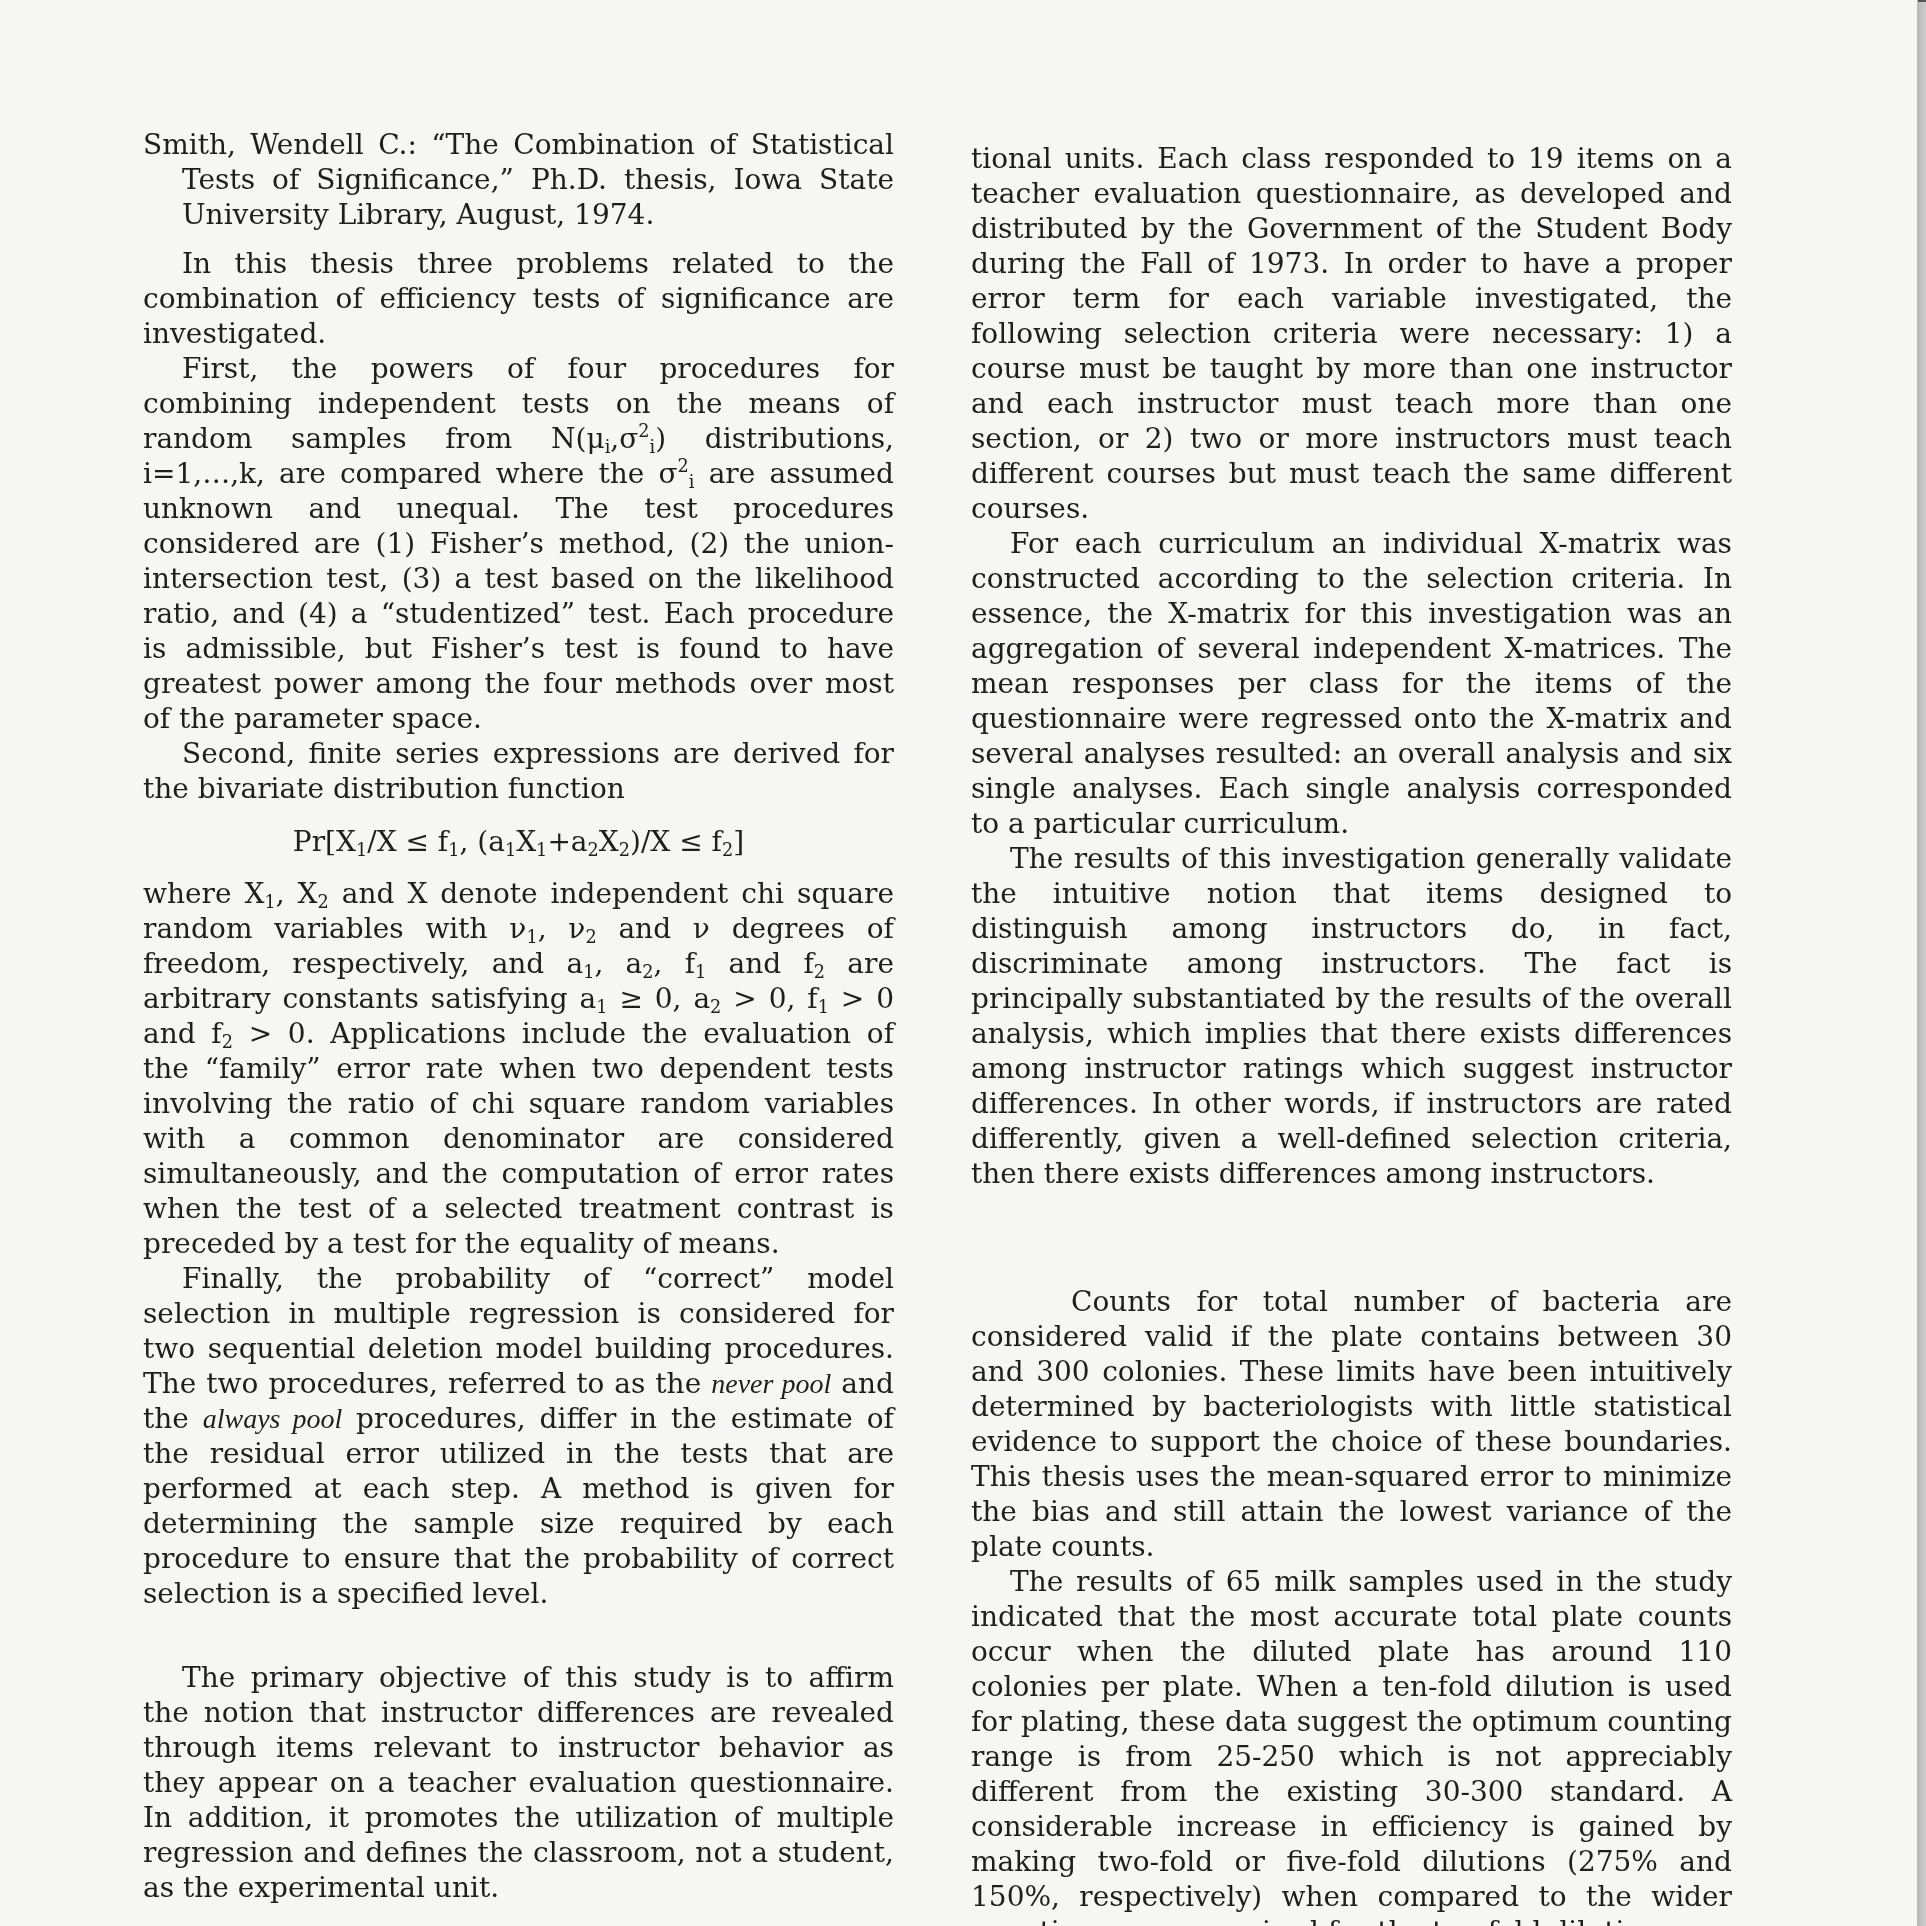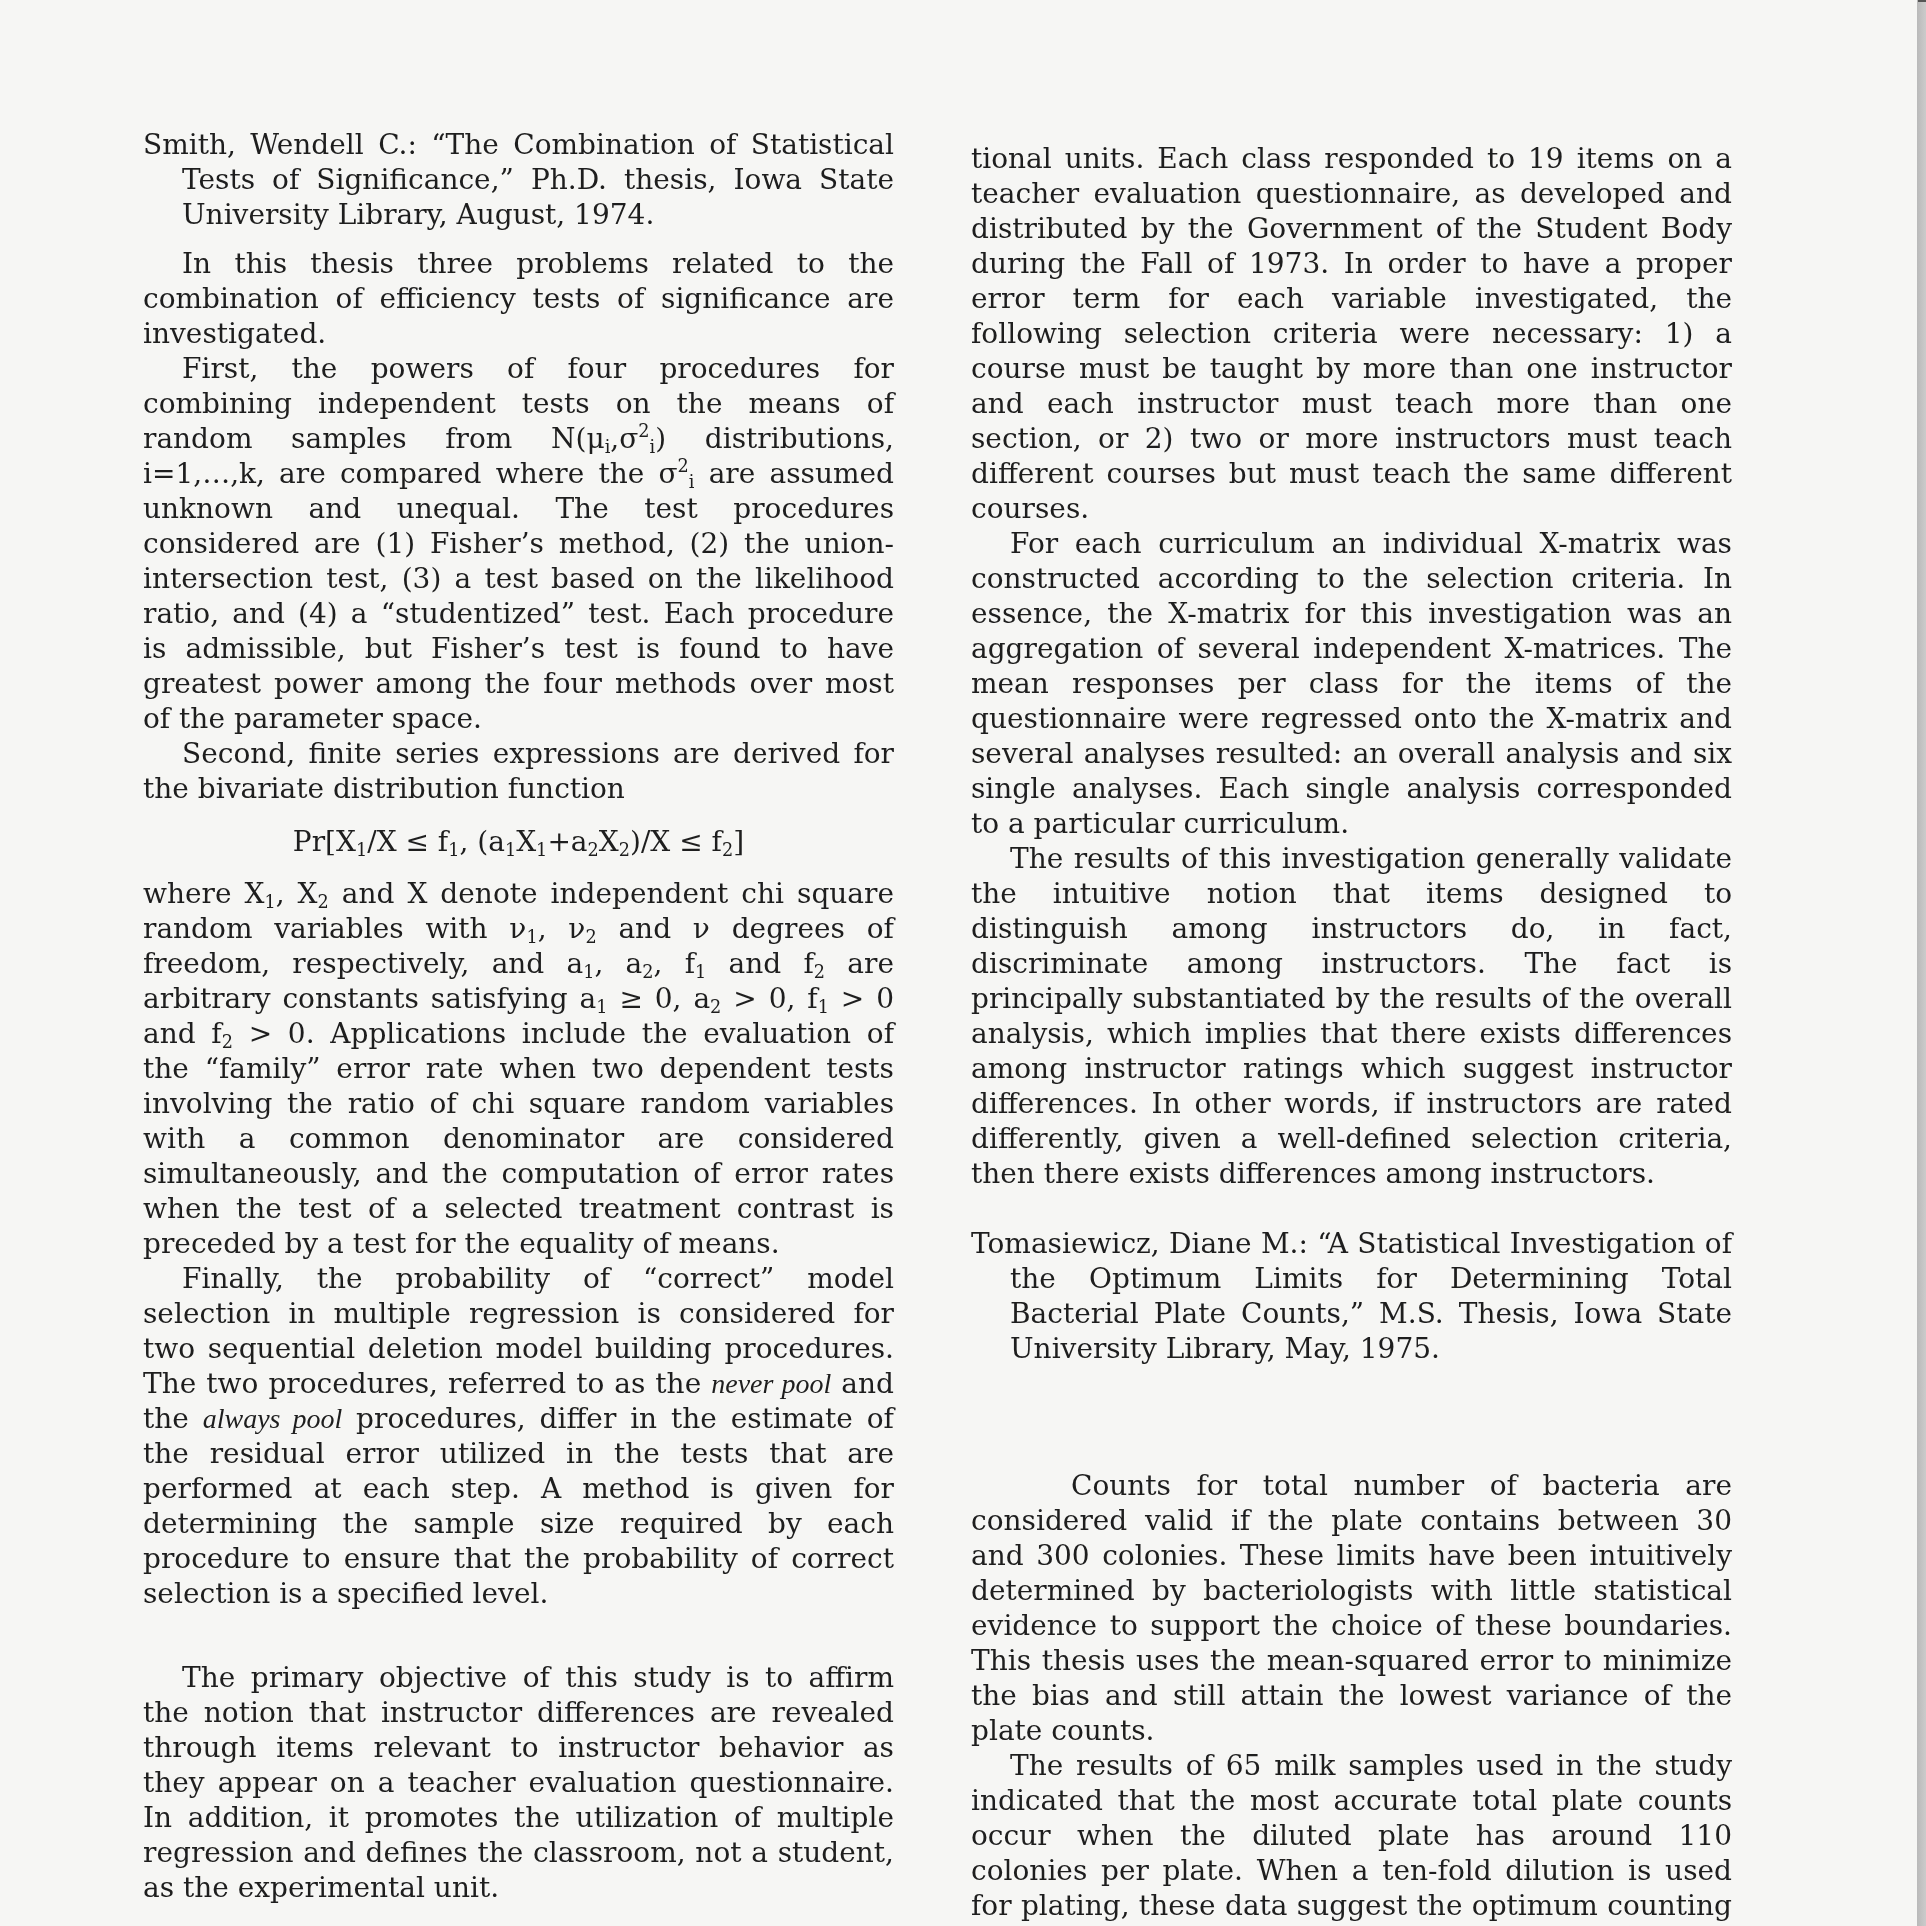--- a/index.html
+++ b/index.html
@@ -26,21 +26,21 @@
     text-align: justify; hyphens: manual;
   }
   .col-left { left: 143px; }
   .col-right { left: 971px; width: 761px; }
   .entry-head {
     margin: 0; padding-left: 39px; text-indent: -39px;
     text-align: justify;
   }
   .author { font-weight: normal; }
   .para { margin: 0; text-indent: 39px; }
-  .para.wide-indent { text-indent: 100px; margin-top: 44px; }
+  .para.wide-indent { text-indent: 100px; }
   .formula {
     margin: 17.7px 0 17.7px 0; text-align: center; text-indent: 0;
     font-family: "DejaVu Serif", "Liberation Serif", serif;
   }
   sub { font-size: 17.7px; vertical-align: -5.4px; line-height: 0; }
   sup { font-size: 17.7px; vertical-align: 10.8px; line-height: 0; }
   .gap-sm { height: 14px; }
   .gap-md { height: 35px; }
   .gap-lg { height: 58px; }
   em { font-style: italic; font-family: Liberation Serif, serif; }
@@ -75,21 +75,20 @@
 
   </div>
 
   <div class="col col-right" style="top:141px;">
     <p class="para" style="text-indent:0">tional units. Each class responded to 19 items on a teacher evaluation questionnaire, as developed and distributed by the Government of the Student Body during the Fall of 1973. In order to have a proper error term for each variable investigated, the following selection criteria were necessary: 1) a course must be taught by more than one instructor and each instructor must teach more than one section, or 2) two or more instructors must teach different courses but must teach the same different courses.</p>
     <p class="para">For each curriculum an individual X-matrix was constructed according to the selection criteria. In essence, the X-matrix for this investigation was an aggregation of several independent X-matrices. The mean responses per class for the items of the questionnaire were regressed onto the X-matrix and several analyses resulted: an overall analysis and six single analyses. Each single analysis corresponded to a particular curriculum.</p>
     <p class="para">The results of this investigation generally validate the intuitive notion that items designed to distinguish among instructors do, in fact, discriminate among instructors. The fact is principally substantiated by the results of the overall analysis, which implies that there exists differences among instructor ratings which suggest instructor differences. In other words, if instructors are rated differently, given a well-defined selection criteria, then there exists differences among instructors.</p>
 
     <div class="gap-md"></div>
 
-    <p class="entry-head"><span class="author">Tomasiewicz, Diane M.:</span><span> “A Statistical Investigation of the Optimum Limits for Determining Total Bacterial Plate Counts,” M.S. Thesis, Iowa State University Library, May, 1975.</span></p>
 
     <div class="gap-lg"></div>
     <p class="para wide-indent">Counts for total number of bacteria are considered valid if the plate contains between 30 and 300 colonies. These limits have been intuitively determined by bacteriologists with little statistical evidence to support the choice of these boundaries. This thesis uses the mean-squared error to minimize the bias and still attain the lowest variance of the plate counts.</p>
     <p class="para">The results of 65 milk samples used in the study indicated that the most accurate total plate counts occur when the diluted plate has around 110 colonies per plate. When a ten-fold dilution is used for plating, these data suggest the optimum counting range is from 25-250 which is not appreciably different from the existing 30-300 standard. A considerable increase in efficiency is gained by making two-fold or five-fold dilutions (275% and 150%, respectively) when compared to the wider counting range required for the ten-fold dilution.</p>
 
   </div>
 
 </div>
 
 <div class="edge"></div>

